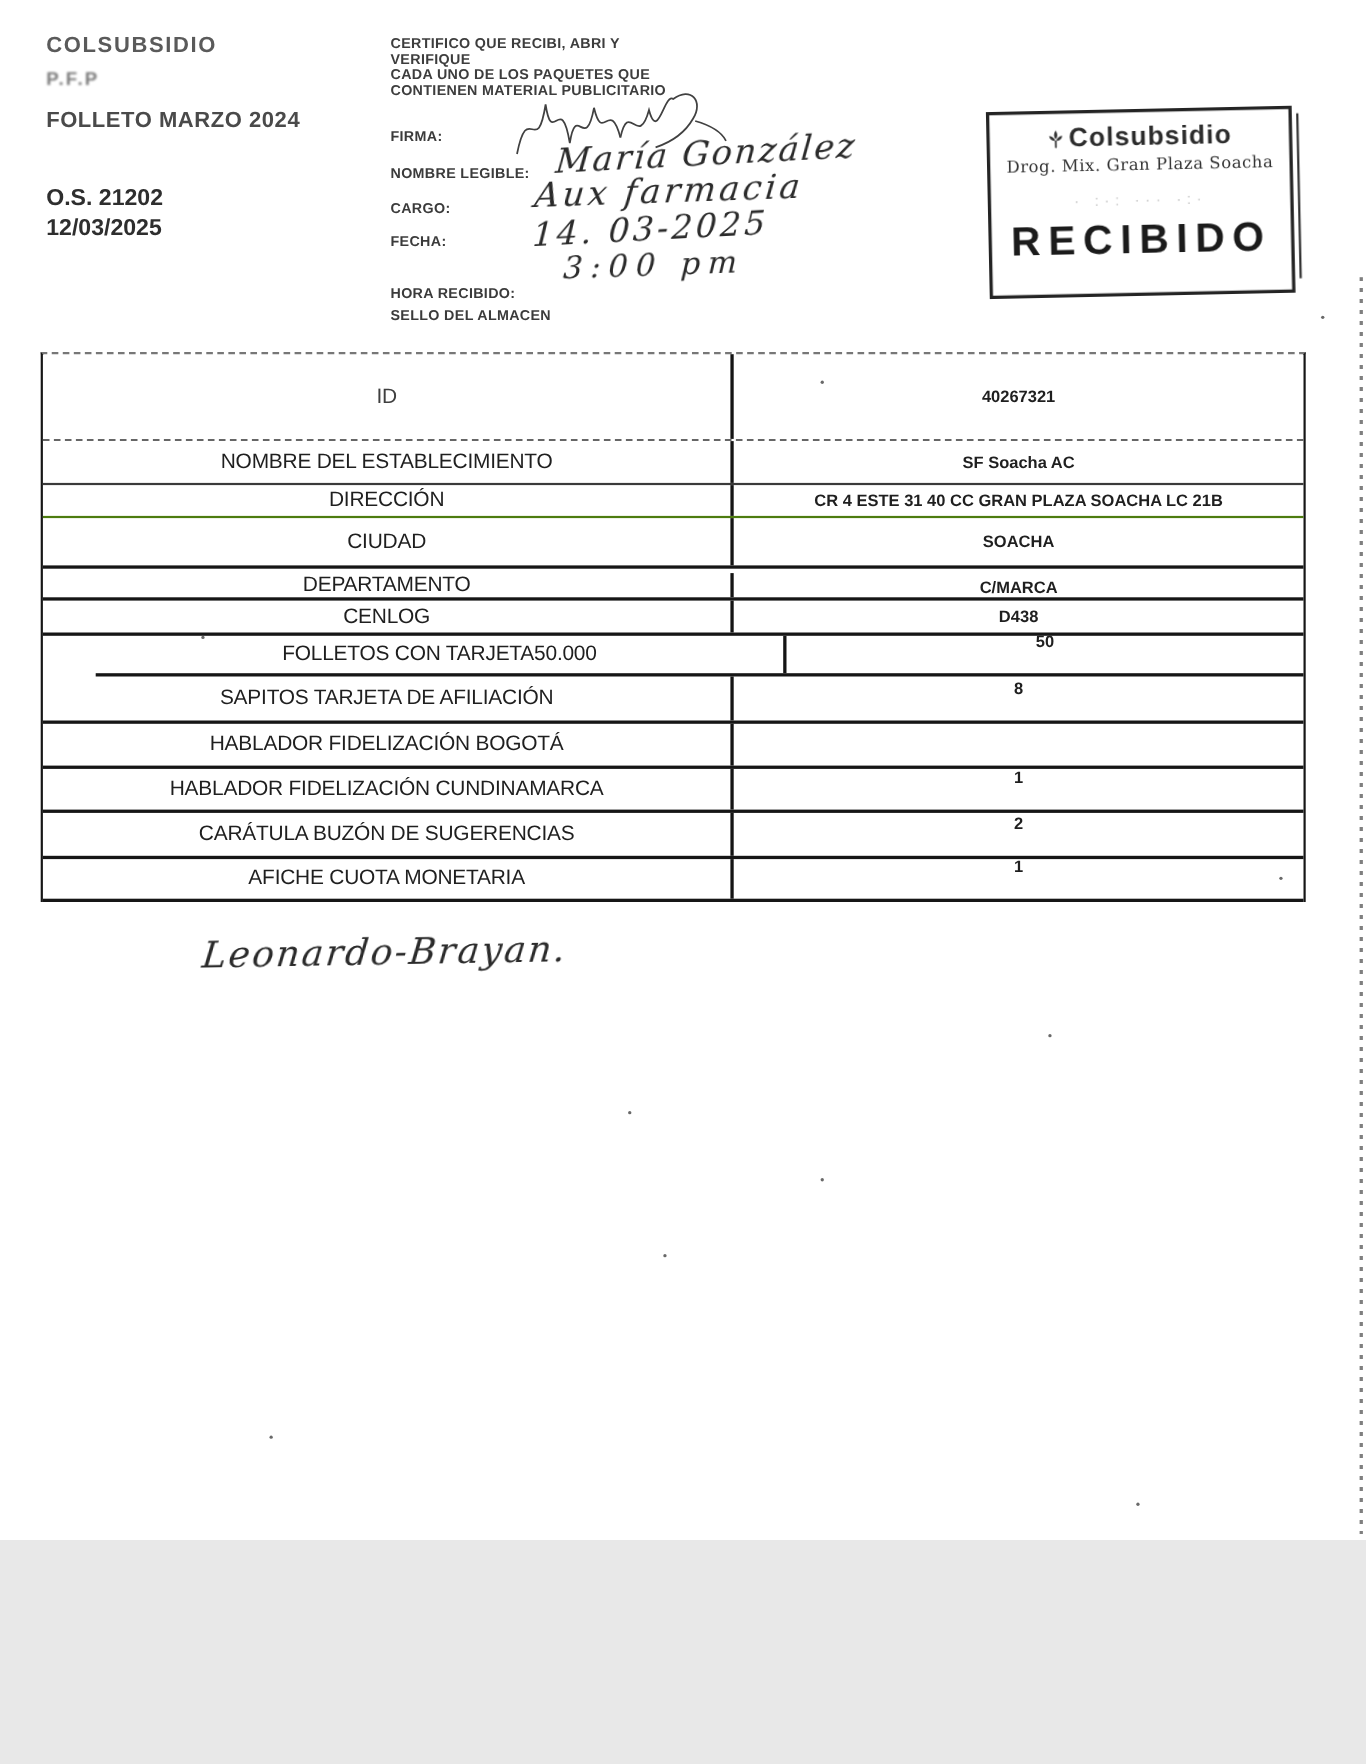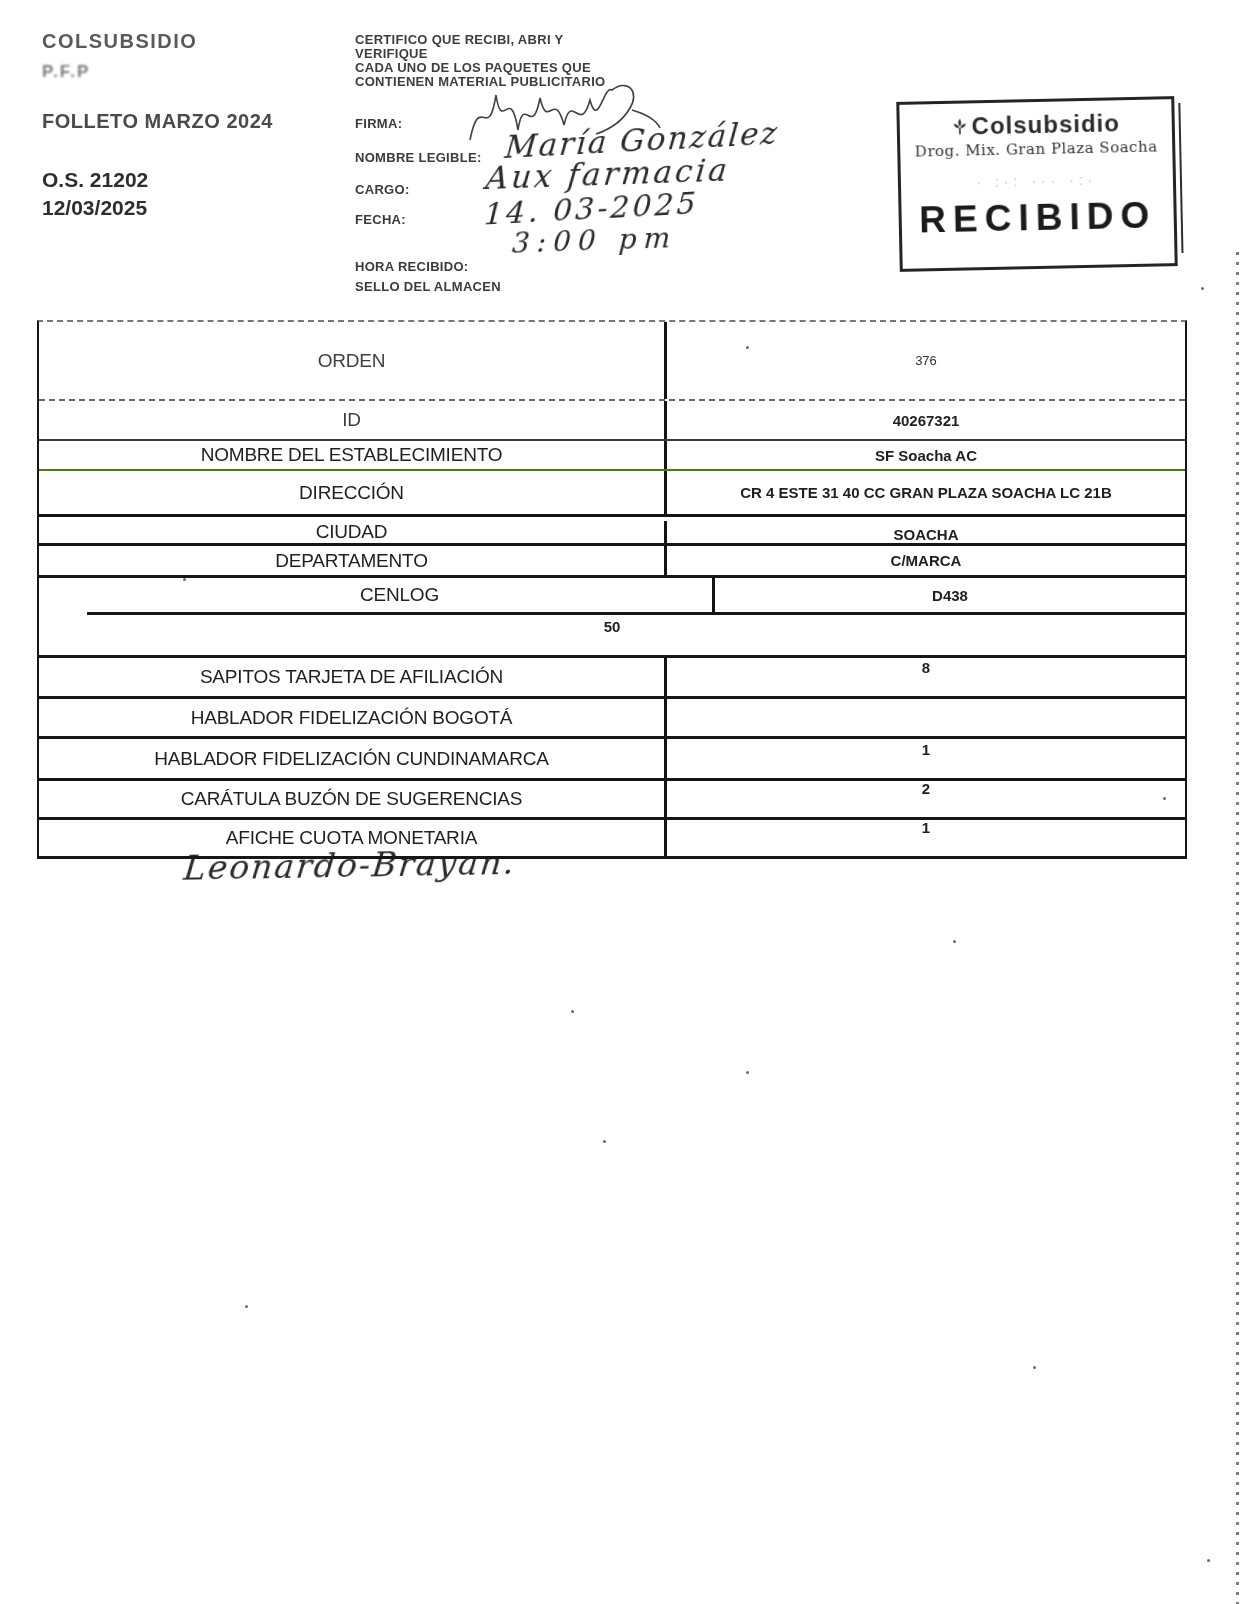--- a/index.html
+++ b/index.html
@@ -1,28 +1,28 @@
 <!DOCTYPE html>
 <html><head>
 <meta charset="utf-8">
 <style>
   html,body{margin:0;padding:0;background:#e8e8e8;}
   .page{
     position:relative;
-    width:1242px;height:1604px;
+    width:1242px;height:1400px;
     background:#ffffff;
     font-family:"Liberation Sans", sans-serif;
     color:#1c1c1c;
     overflow:hidden;
   }
   
   .hdr-left{position:absolute;left:42px;top:30px;width:300px;}
   .hdr-brand{font-size:20px;font-weight:700;letter-spacing:1.5px;color:#5a5a5a;filter:blur(.6px);}
   .hdr-pfp{font-size:17px;font-weight:700;letter-spacing:2px;color:#7a7a7a;filter:blur(.8px);margin-top:9px;}
-  .hdr-folleto{font-size:20px;font-weight:700;letter-spacing:.5px;color:#4a4a4a;filter:blur(.5px);margin-top:28px;}
+  .hdr-folleto{font-size:20px;font-weight:700;letter-spacing:.5px;color:#4a4a4a;filter:blur(.5px);margin-top:16px;}
   .hdr-os{position:absolute;left:42px;top:168px;font-size:21px;font-weight:700;color:#2e2e2e;filter:blur(.3px);}
   .hdr-date{position:absolute;left:42px;top:196px;font-size:21px;font-weight:700;color:#2e2e2e;filter:blur(.3px);}
   
   .cert{position:absolute;left:355px;top:33px;width:330px;font-size:13px;font-weight:700;color:#3d3d3d;line-height:14px;letter-spacing:.3px;filter:blur(.2px);}
   .fld{position:absolute;font-size:13px;font-weight:700;color:#3b3b3b;letter-spacing:.3px;filter:blur(.2px);}
   .fld.f-firma{left:355px;top:116px;}
   .fld.f-nombre{left:355px;top:150px;}
   .fld.f-cargo{left:355px;top:182px;}
   .fld.f-fecha{left:355px;top:212px;}
   .fld.f-hora{left:355px;top:241px;margin-top:18px;}
@@ -152,24 +152,20 @@
         </g>
       </svg>
       <span class="stamp-brand">Colsubsidio</span>
     </div>
     <div class="stamp-line2">Drog. Mix. Gran Plaza Soacha</div>
     <div class="stamp-faint">· :·: ··· ·:·</div>
     <div class="stamp-recibido">RECIBIDO</div>
   </div>
 
   <div class="dtable">
-    <div class="t-row faded">
-      <div class="t-label">ORDEN</div>
-      <div class="t-value small">376</div>
-    </div>
 
     <div class="t-row faded">
       <div class="t-label">ID</div>
       <div class="t-value">40267321</div>
     </div>
 
     <div class="t-row">
       <div class="t-label">NOMBRE DEL ESTABLECIMIENTO</div>
       <div class="t-value">SF Soacha AC</div>
     </div>
@@ -188,20 +184,21 @@
       <div class="t-label">DEPARTAMENTO</div>
       <div class="t-value">C/MARCA</div>
     </div>
 
     <div class="t-row">
       <div class="t-label">CENLOG</div>
       <div class="t-value">D438</div>
     </div>
 
     <div class="t-row">
+      <div class="t-label">FOLLETOS CON TARJETA50.000</div>
       <div class="t-value low">50</div>
     </div>
 
     <div class="t-row">
       <div class="t-label">SAPITOS TARJETA DE AFILIACIÓN</div>
       <div class="t-value low">8</div>
     </div>
 
     <div class="t-row">
       <div class="t-label">HABLADOR FIDELIZACIÓN BOGOTÁ</div>

